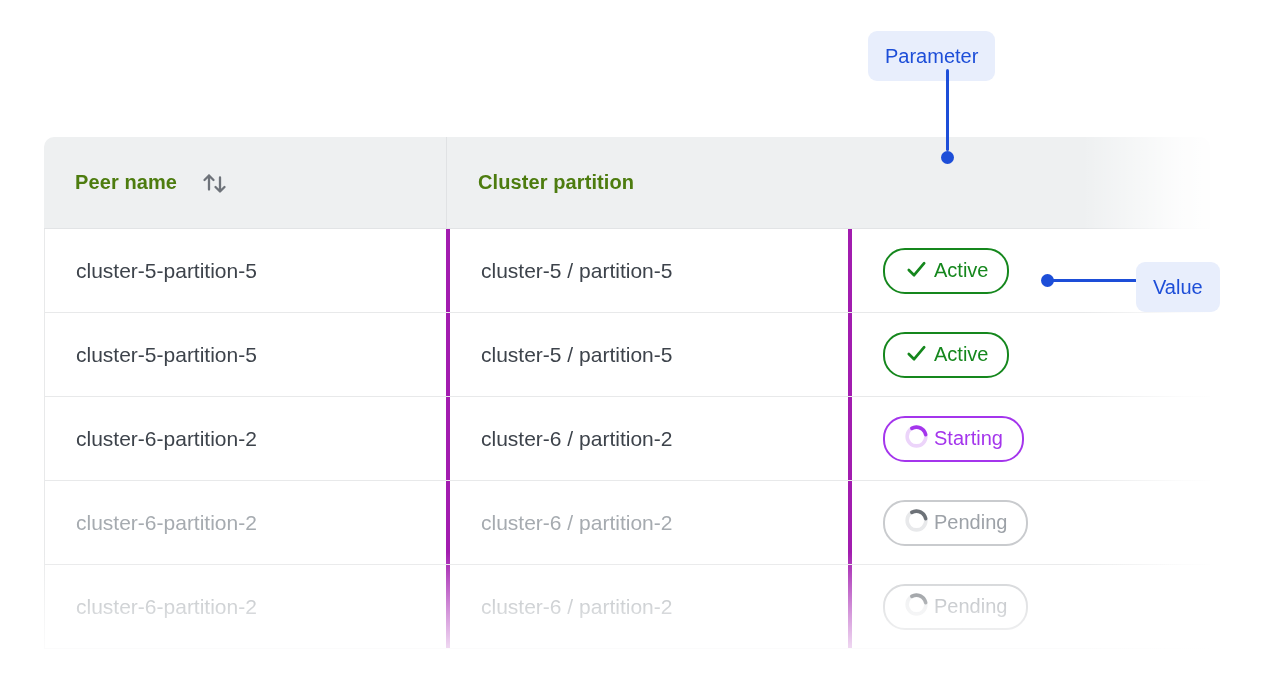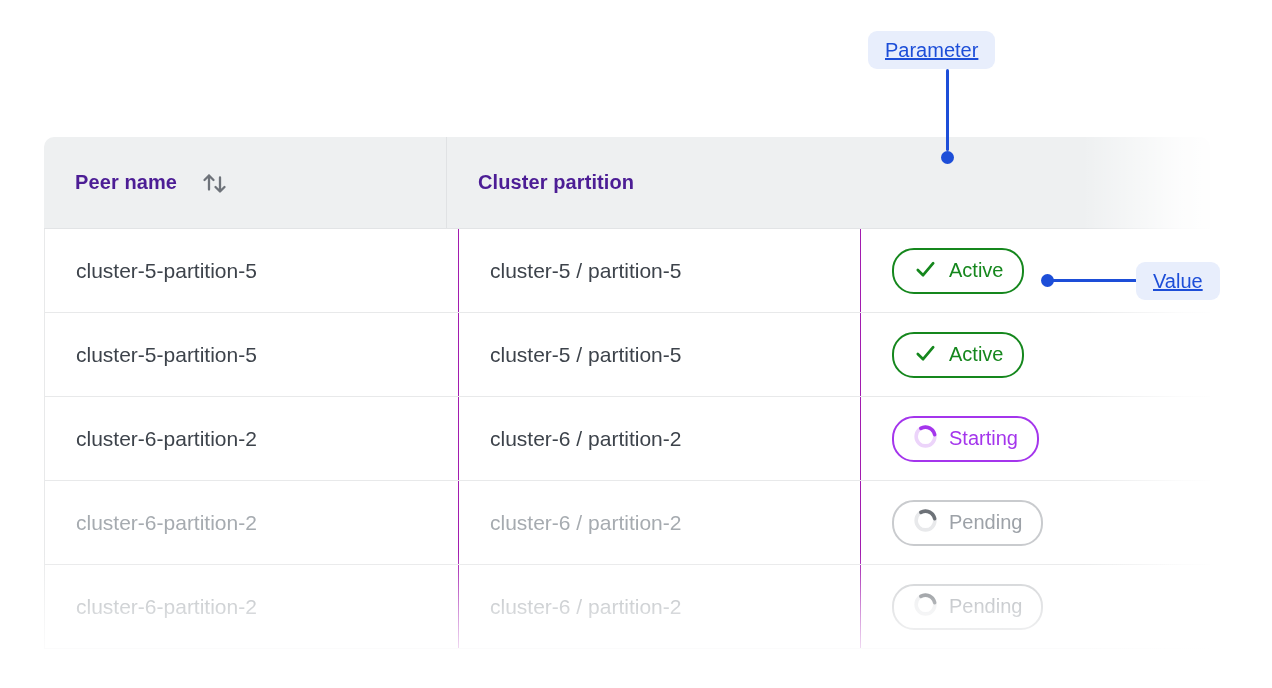--- a/index.html
+++ b/index.html
@@ -12,54 +12,53 @@
   .table { position: absolute; left: 44px; top: 137px; width: 1166px; z-index: 1; }
 
   .thead {
     display: grid; grid-template-columns: 402px 402px 1fr;
     height: 92px; background: #eef0f1;
     border-radius: 10px 10px 0 0;
     border-bottom: 1px solid #e2e4e6;
   }
   .th {
     display: flex; align-items: center; padding-left: 31px;
-    font-size: 20px; font-weight: 700; color: #4c1d95; letter-spacing: 0.1px;
+    font-size: 20px; font-weight: 700; color: #4d7c0f; letter-spacing: 0.1px;
   }
   .th + .th { border-left: 1px solid #e0e2e4; }
   .th .sort-icon { margin-left: 24px; display: inline-flex; }
 
   .tbody { border-left: 1px solid #e8e9ea; }
   .tr {
     display: grid; grid-template-columns: 401px 402px 1fr;
     height: 84px; background: #ffffff; border-bottom: 1px solid #e8e9ea;
   }
   .td {
     display: flex; align-items: center; padding-left: 31px;
     font-size: 21px; color: #3d434b;
   }
-  .td + .td { border-left: 1px solid #a21caf; margin-left: 12px; }
+  .td + .td { border-left: 4px solid #a21caf; }
   .tr--dim .td { color: #a6abb0; }
 
   
   .badge {
-    display: inline-flex; align-items: center; gap: 11px;
+    display: inline-flex; align-items: center; gap: 5px;
     height: 46px; padding: 0 19px; border-radius: 22px;
     border: 2px solid; font-size: 20px; font-weight: 500; background: #ffffff;
   }
   .badge--active   { border-color: #15871d; color: #15871d; }
   .badge--starting { border-color: #a435ec; color: #a435ec; text-align: right; }
   .badge--pending  { border-color: #c9cbce; color: #9da2a8; }
 
   
   .pill {
     position: absolute; display: inline-flex; align-items: center;
-    height: 38px; padding: 0 17px; border-radius: 9px;
+    height: 50px; padding: 0 17px; border-radius: 9px;
     background: #e8eefc; color: #1d4ed8; font-size: 20px; font-weight: 500;
     z-index: 10;
-    text-decoration: underline;
   }
   .pill--parameter { left: 868px; top: 31px; }
   .pill--value     { left: 1136px; top: 262px; text-align: right; }
 
   .connector { position: absolute; background: #1d4ed8; z-index: 10; border-radius: 2px; }
   .connector--param-v { left: 946px; top: 69px; width: 3px; height: 82px; }
   .connector--value-h { left: 1051px; top: 279px; width: 86px; height: 3px; }
 
   .dot {
     position: absolute; width: 13px; height: 13px; border-radius: 50%;

